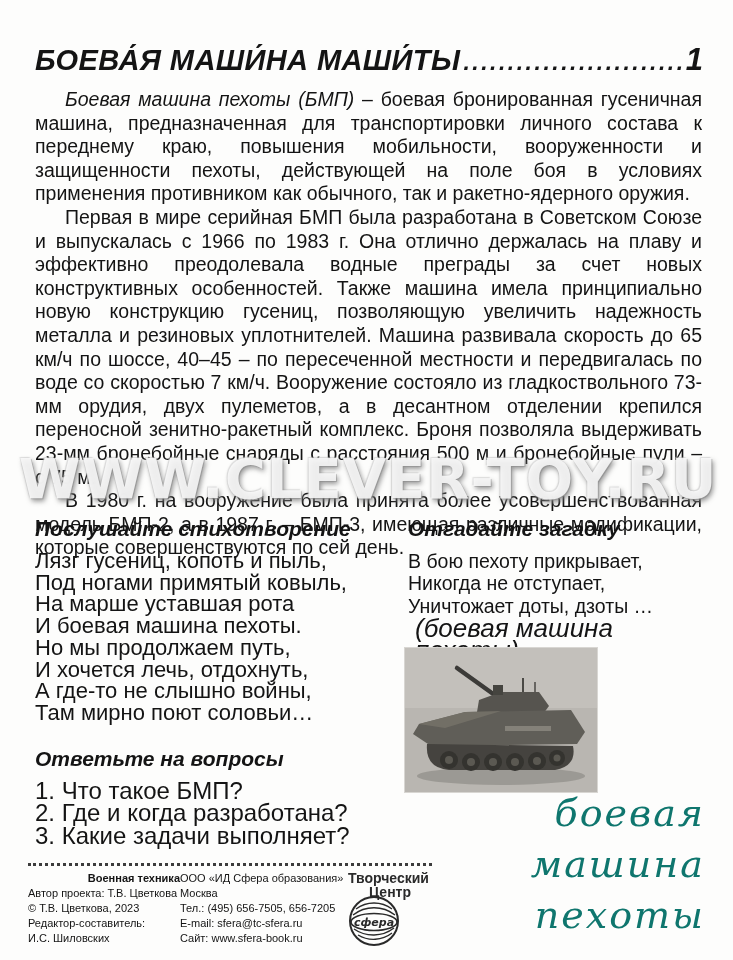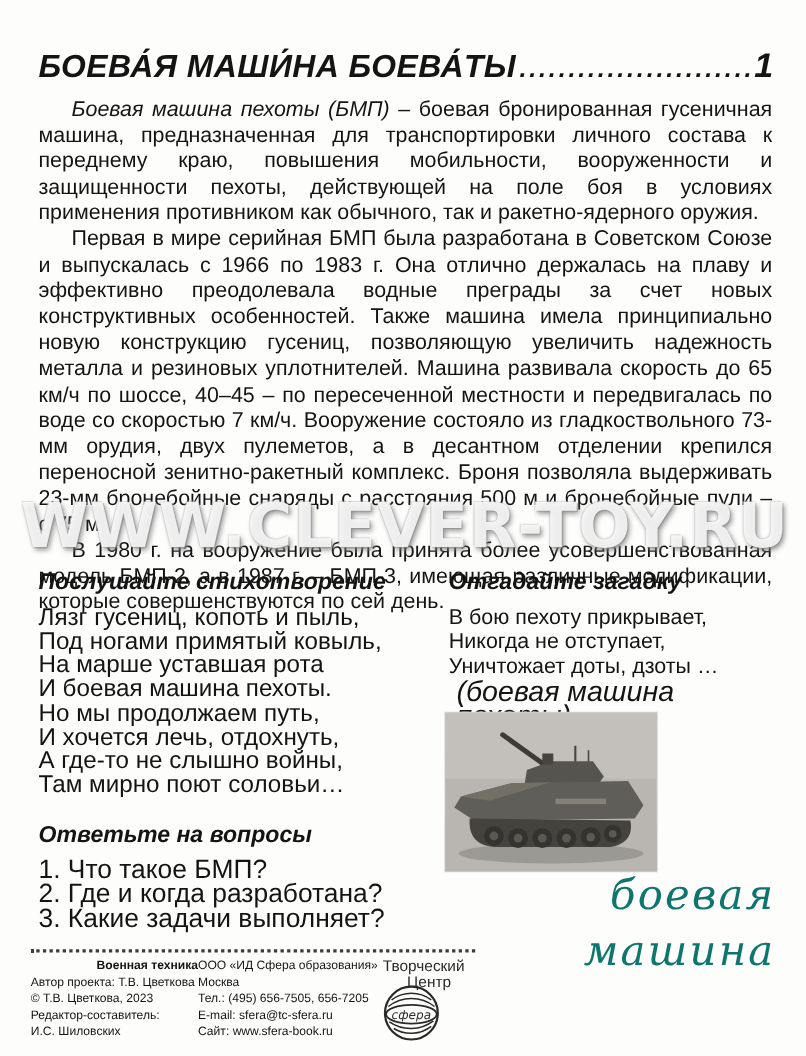--- a/index.html
+++ b/index.html
@@ -46,32 +46,32 @@
                font-family:"DejaVu Serif",serif;font-style:italic;font-size:38px;line-height:51px;
                color:#0f766e;letter-spacing:2px;}
 
   
   .footer{position:absolute;left:28px;top:863px;width:404px;font-size:11px;line-height:15px;}
   .dotted{border-top:3px dotted #3c3c3c;width:100%;height:0;margin-bottom:5px;}
   .footer-cols{display:flex;}
   .f-col1{width:152px;}
   .f-col2{width:168px;}
   .f-bold{font-weight:bold;text-align:right;}
-  .f-logo{width:84px;position:relative;font-size:14px;line-height:14px;color:#2a2a2a;}
+  .f-logo{width:84px;position:relative;font-size:14px;line-height:14px;color:#2a2a2a;font-weight:bold;}
   .logo-line1{white-space:nowrap;}
   .logo-line2{text-align:center;}
   .logo-mark{margin-top:-4px;margin-left:0;}
 </style>
 </head>
 <body>
 
 <div class="page">
 
   <div class="titlebar">
-    <span class="title">БОЕВА́Я МАШИ́НА БОЕВА́ТЫ</span>
+    <span class="title">БОЕВА́Я МАШИ́НА МАШИ́ТЫ</span>
     <span class="leader">......................................................................</span>
     <span class="pagenum">1</span>
   </div>
 
   <section class="article">
     <p><span class="lead-italic">Боевая машина пехоты (БМП)</span><span> – боевая бронированная гусеничная машина, предназначенная для транспортировки личного состава к переднему краю, повышения мобильности, вооруженности и защищенности пехоты, действующей на поле боя в условиях применения противником как обычного, так и ракетно-ядерного оружия.</span></p>
     <p><span class="lead-italic"></span><span>Первая в мире серийная БМП была разработана в Советском Союзе и выпускалась с 1966 по 1983 г. Она отлично держалась на плаву и эффективно преодолевала водные преграды за счет новых конструктивных особенностей. Также машина имела принципиально новую конструкцию гусениц, позволяющую увеличить надежность металла и резиновых уплотнителей. Машина развивала скорость до 65 км/ч по шоссе, 40–45 – по пересеченной местности и передвигалась по воде со скоростью 7 км/ч. Вооружение состояло из гладкоствольного 73-мм орудия, двух пулеметов, а в десантном отделении крепился переносной зенитно-ракетный комплекс. Броня позволяла выдерживать 23-мм бронебойные снаряды с расстояния 500 м и бронебойные пули – с 75 м.</span></p>
     <p><span class="lead-italic"></span><span>В 1980 г. на вооружение была принята более усовершенствованная модель БМП-2, а в 1987 г. – БМП-3, имеющая различные модификации, которые совершенствуются по сей день.</span></p>
   </section>
 
@@ -133,20 +133,21 @@
   <section class="questions">
     <h3 class="col-heading">Ответьте на вопросы</h3>
     <div class="qline">1. Что такое БМП?</div>
     <div class="qline">2. Где и когда разработана?</div>
     <div class="qline">3. Какие задачи выполняет?</div>
   </section>
 
   <div class="handwriting">
     <div>боевая</div>
     <div>машина</div>
+    <div>пехоты</div>
   </div>
 
   <footer class="footer">
     <div class="dotted"></div>
     <div class="footer-cols">
       <div class="f-col1">
         <div class="f-bold">Военная техника</div>
         <div>Автор проекта: Т.В. Цветкова</div>
         <div>© Т.В. Цветкова, 2023</div>
         <div>Редактор-составитель:</div>

